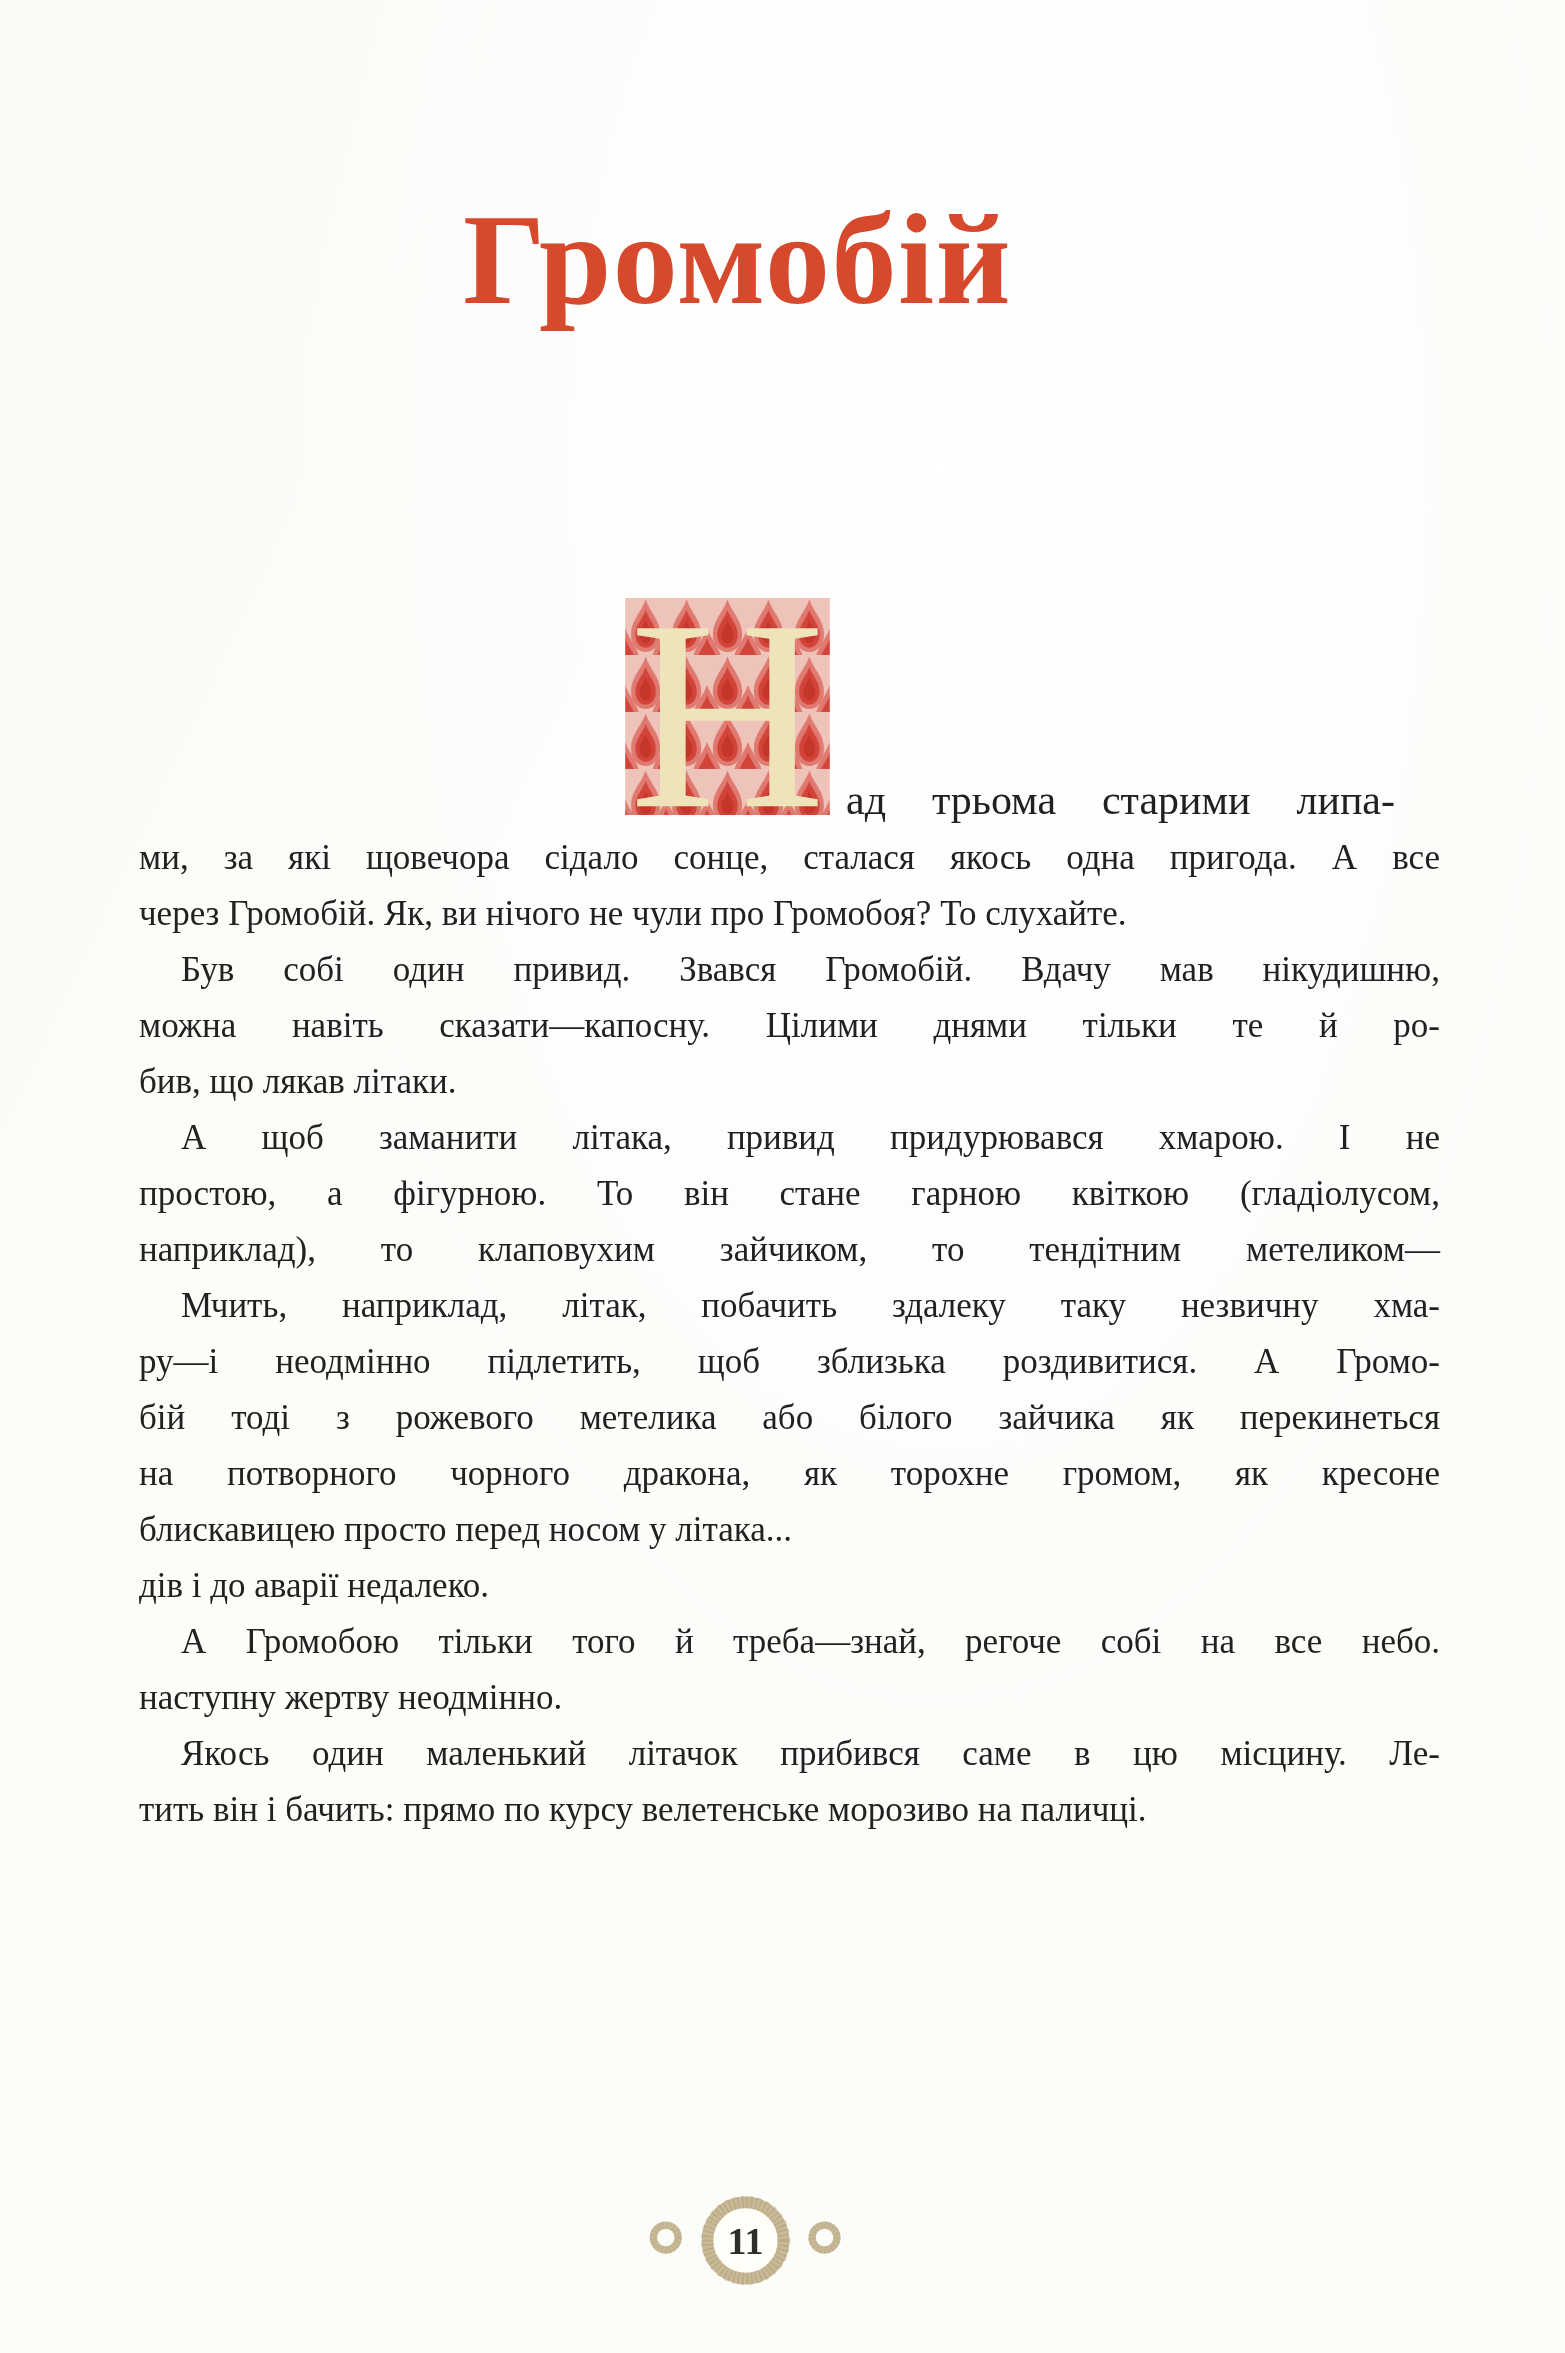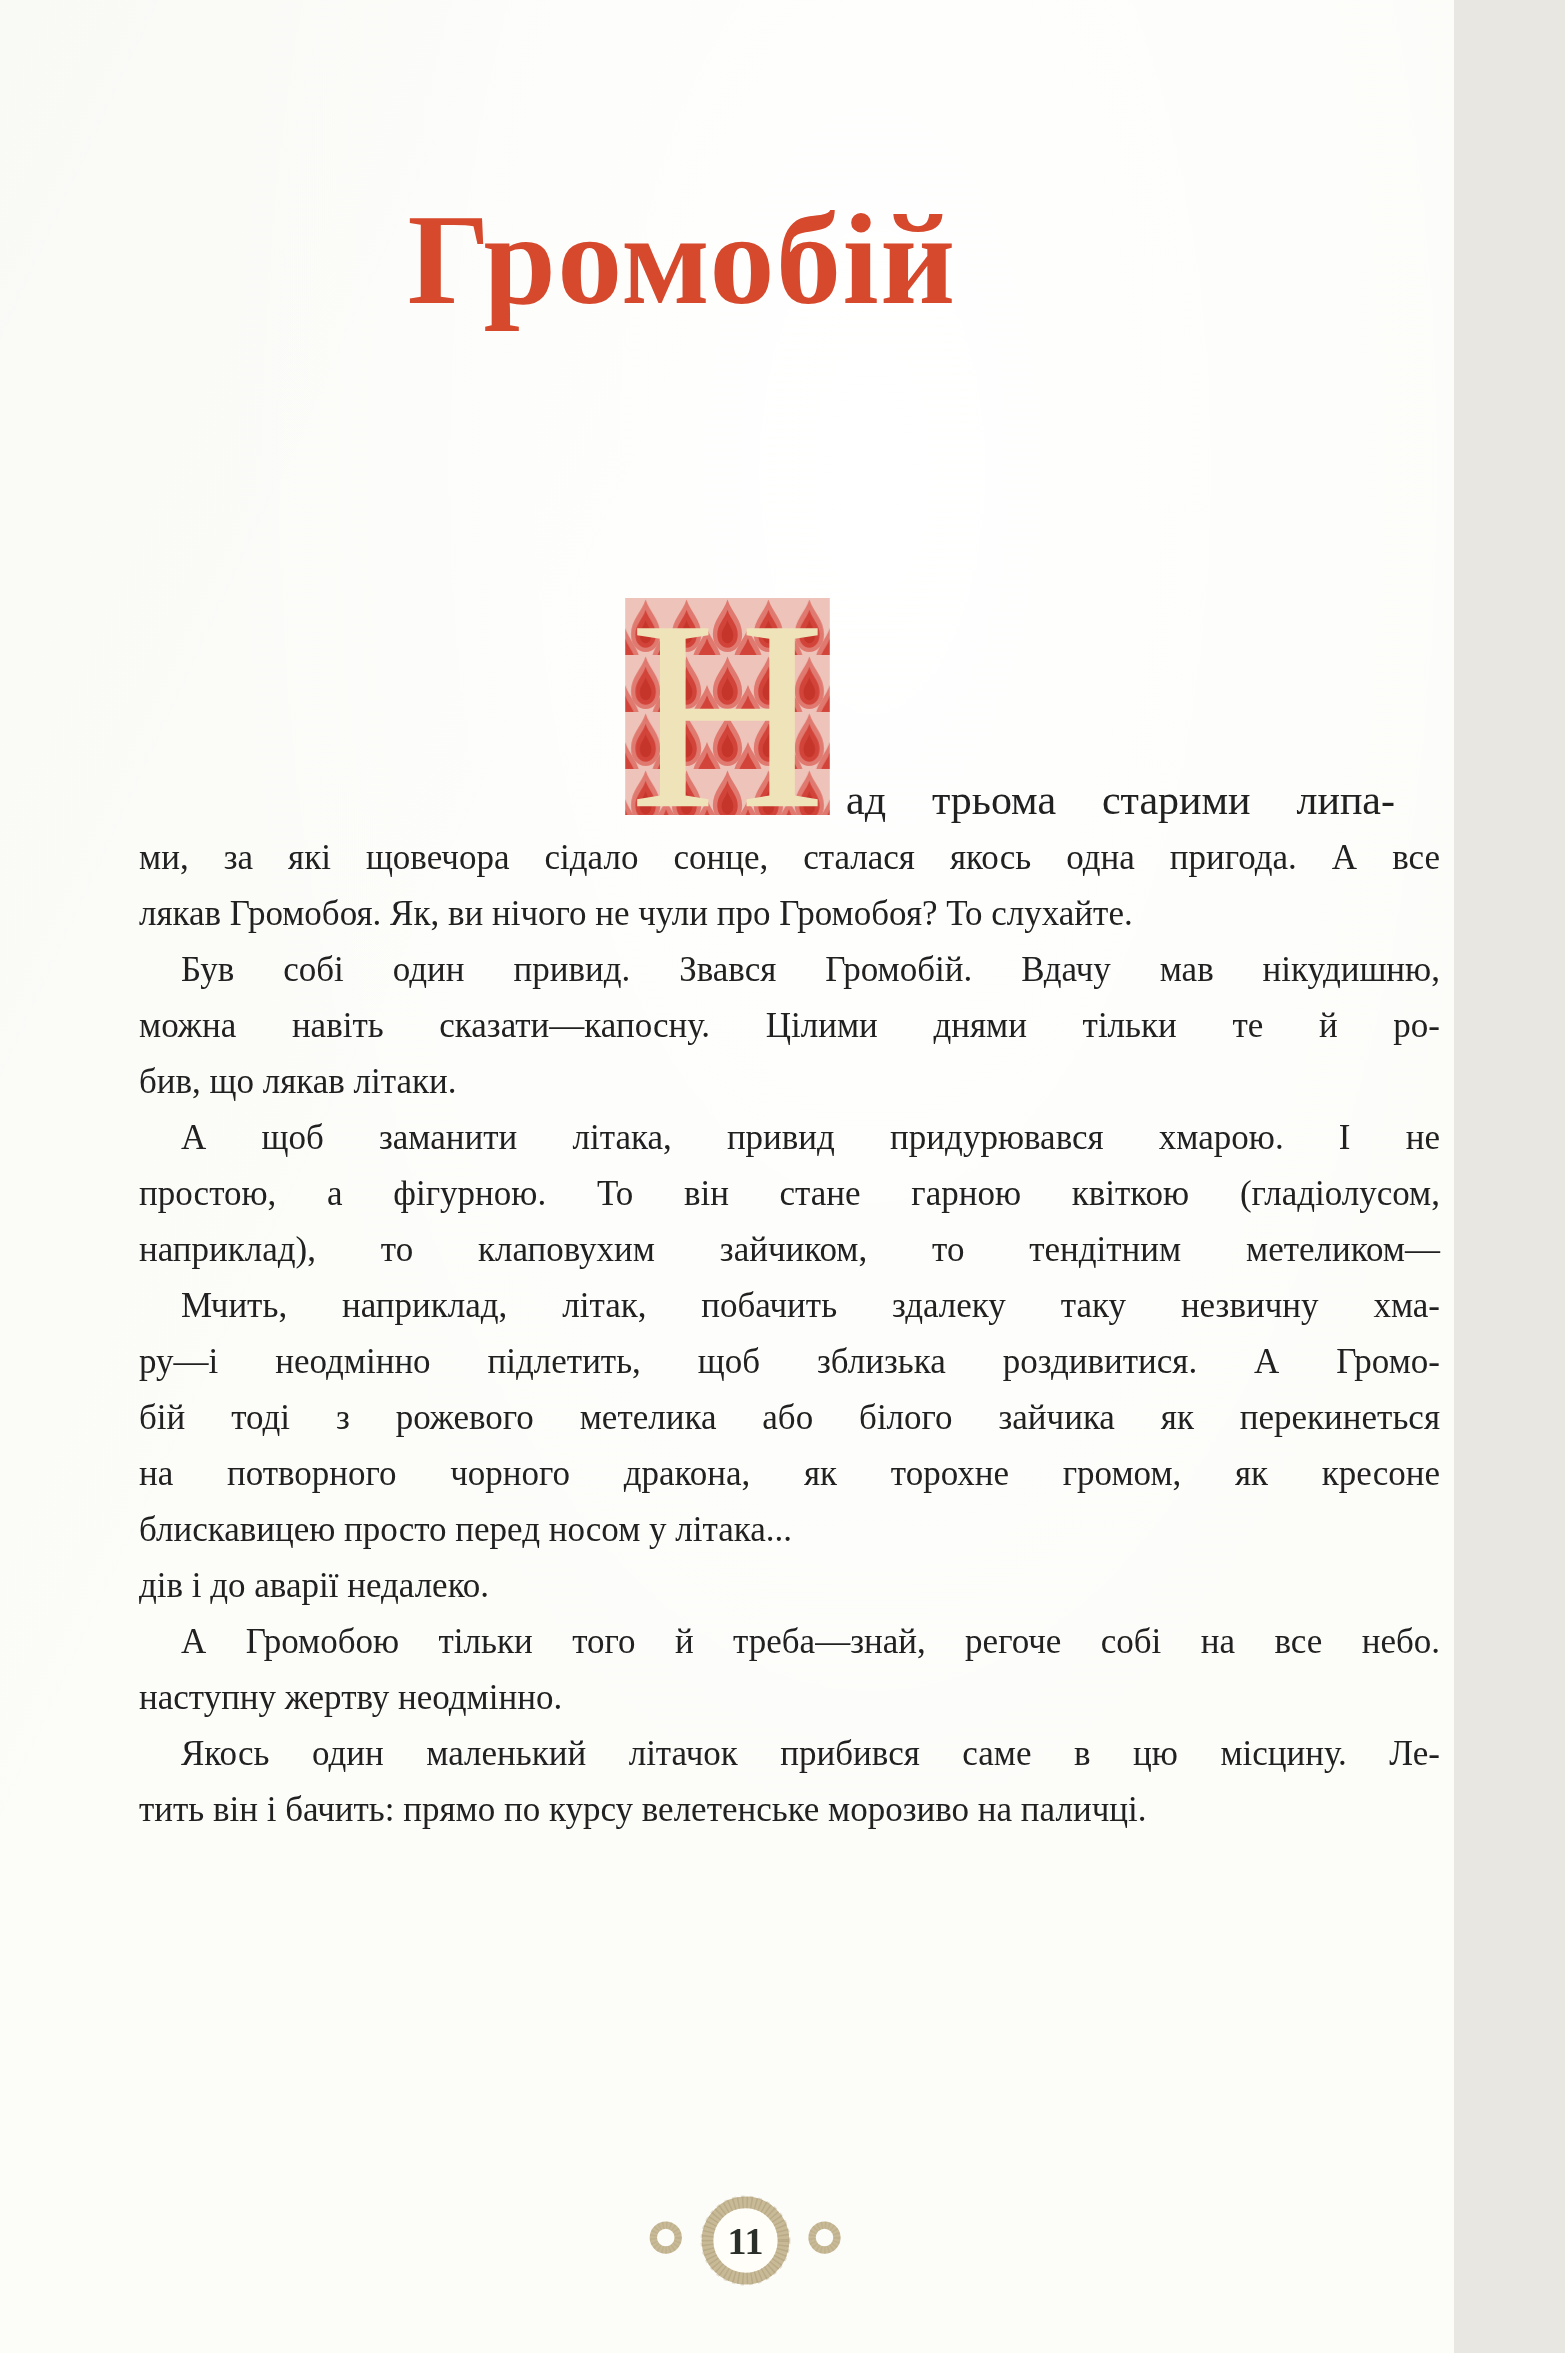--- a/index.html
+++ b/index.html
@@ -1,18 +1,18 @@
 <!DOCTYPE html>
 <html lang="uk" style="font-size:11.7px"><head>
 <meta charset="utf-8">
 <style>
   html,body{margin:0;padding:0;background:#e9e7e2;}
   .page{
     position:relative;
-    width:1454px;height:2354px;
+    width:1565px;height:2354px;
     background:#fcfcf9;
     background-image:radial-gradient(ellipse at 60% 20%, #ffffff 0%, rgba(255,255,255,0) 55%),
                      linear-gradient(115deg, rgba(0,0,0,0.012) 0%, rgba(0,0,0,0) 40%);
     overflow:hidden;
     font-family:"Liberation Serif", serif;
     color:#212121;
   }
   .title{
     position:absolute;top:194px;left:0;width:100%;
     text-align:center;
@@ -66,21 +66,21 @@
       </defs>
       <rect x="0" y="0" width="280" height="297" fill="url(#drops)"></rect>
       <text x="140" y="285" text-anchor="middle" font-family="Liberation Serif, serif" font-size="372" fill="#efe3ba">Н</text>
     </svg>
   </div>
 
   <div class="line1">ад трьома старими липа-</div>
 
   <div class="bodytext">
       <div class="bl">ми, за які щовечора сідало сонце, сталася якось одна пригода. А все</div>
-      <div class="bl end">лякав Громобоя. Як, ви нічого не чули про Громобоя? То слухайте.</div>
+      <div class="bl end">через Громобій. Як, ви нічого не чули про Громобоя? То слухайте.</div>
       <div class="bl ind">Був собі один привид. Звався Громобій. Вдачу мав нікудишню,</div>
       <div class="bl">можна навіть сказати—капосну. Цілими днями тільки те й ро-</div>
       <div class="bl end">бив, що лякав літаки.</div>
       <div class="bl ind">А щоб заманити літака, привид придурювався хмарою. І не</div>
       <div class="bl">простою, а фігурною. То він стане гарною квіткою (гладіолусом,</div>
       <div class="bl">наприклад), то клаповухим зайчиком, то тендітним метеликом—</div>
       <div class="bl ind">Мчить, наприклад, літак, побачить здалеку таку незвичну хма-</div>
       <div class="bl">ру—і неодмінно підлетить, щоб зблизька роздивитися. А Громо-</div>
       <div class="bl">бій тоді з рожевого метелика або білого зайчика як перекинеться</div>
       <div class="bl">на потворного чорного дракона, як торохне громом, як кресоне</div>

